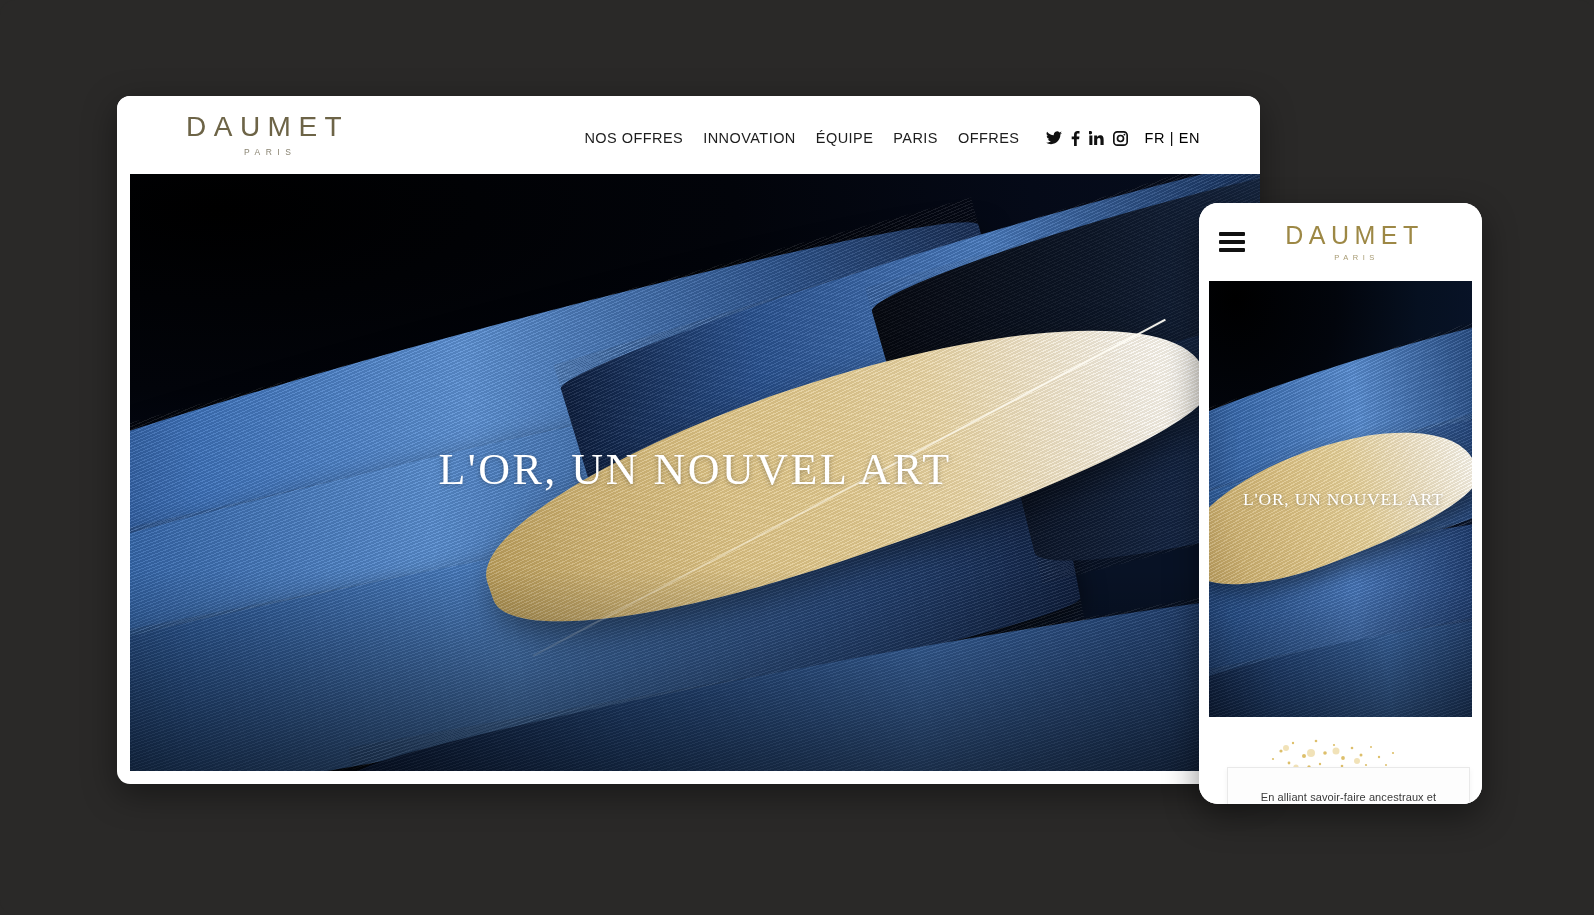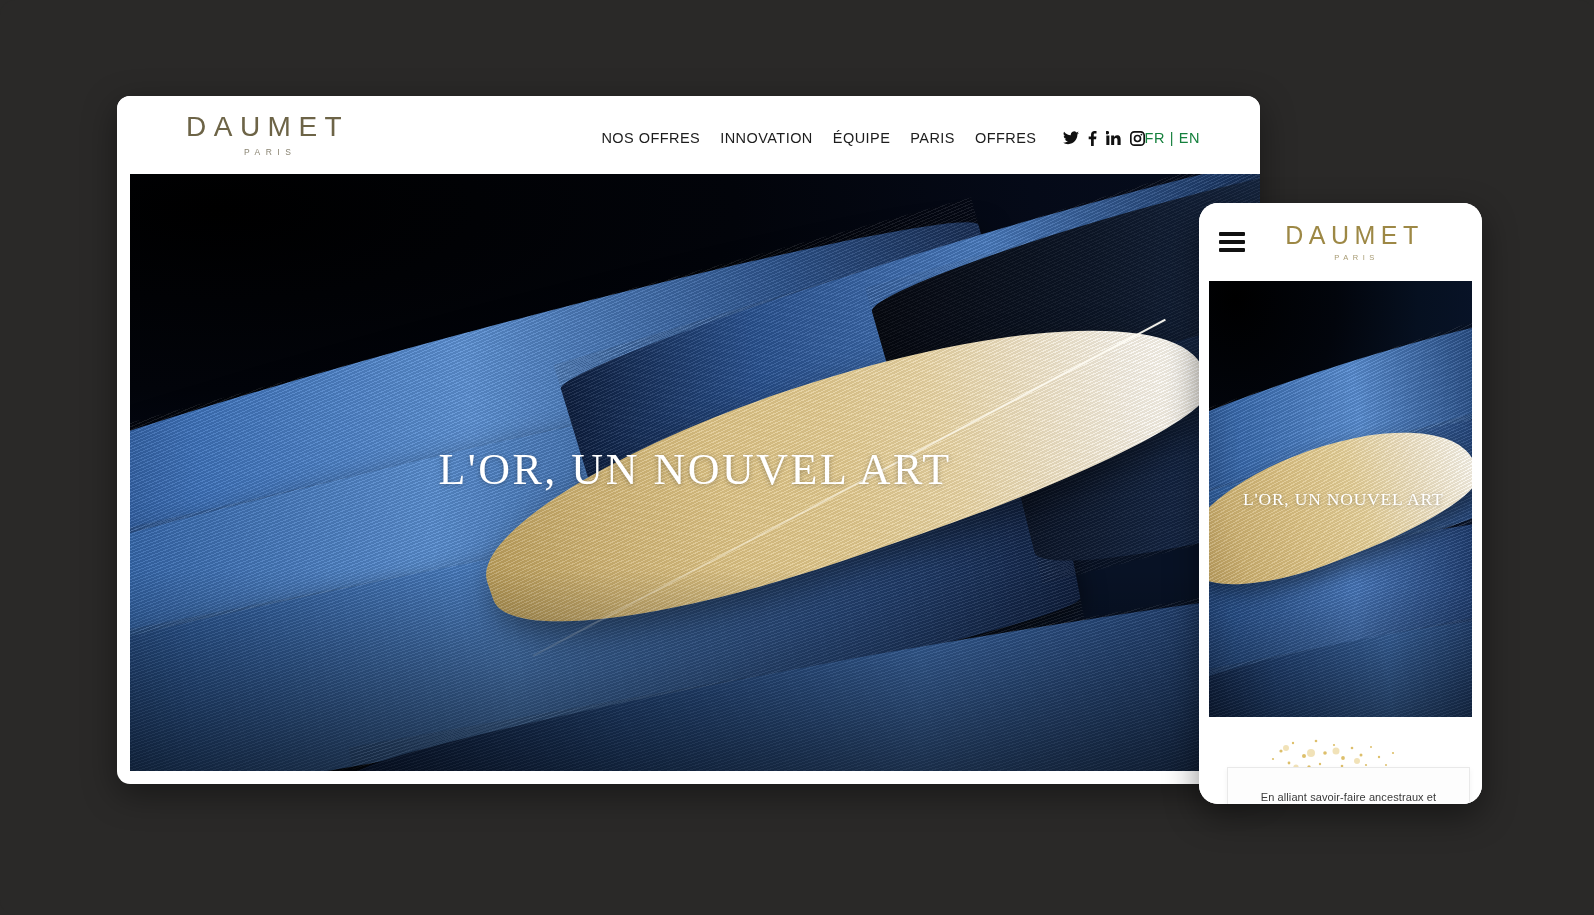--- a/index.html
+++ b/index.html
@@ -50,21 +50,21 @@
   #desktop-nav .nav-link {
     font-size:14.5px; color:#1d1d1d; letter-spacing:.45px;
     padding:0 10px; white-space:nowrap; cursor:pointer;
     font-weight:400;
   }
   #desktop-nav .social-group {
     display:flex; align-items:center; gap:9px; margin-left:16px;
   }
   #desktop-nav .social-group svg { display:block; }
   #desktop-nav .lang {
-    font-size:14.5px; color:#15803d; letter-spacing:.6px;
+    margin-left:17px; font-size:14.5px; color:#000000; letter-spacing:.6px;
     white-space:nowrap; cursor:pointer;
   }
 
   
   .hero {
     position:absolute; left:13px; top:78px; right:0; bottom:13px;
     overflow:hidden;
     background:#050608;
   }
   .feather-art { position:absolute; inset:0; overflow:hidden; }

